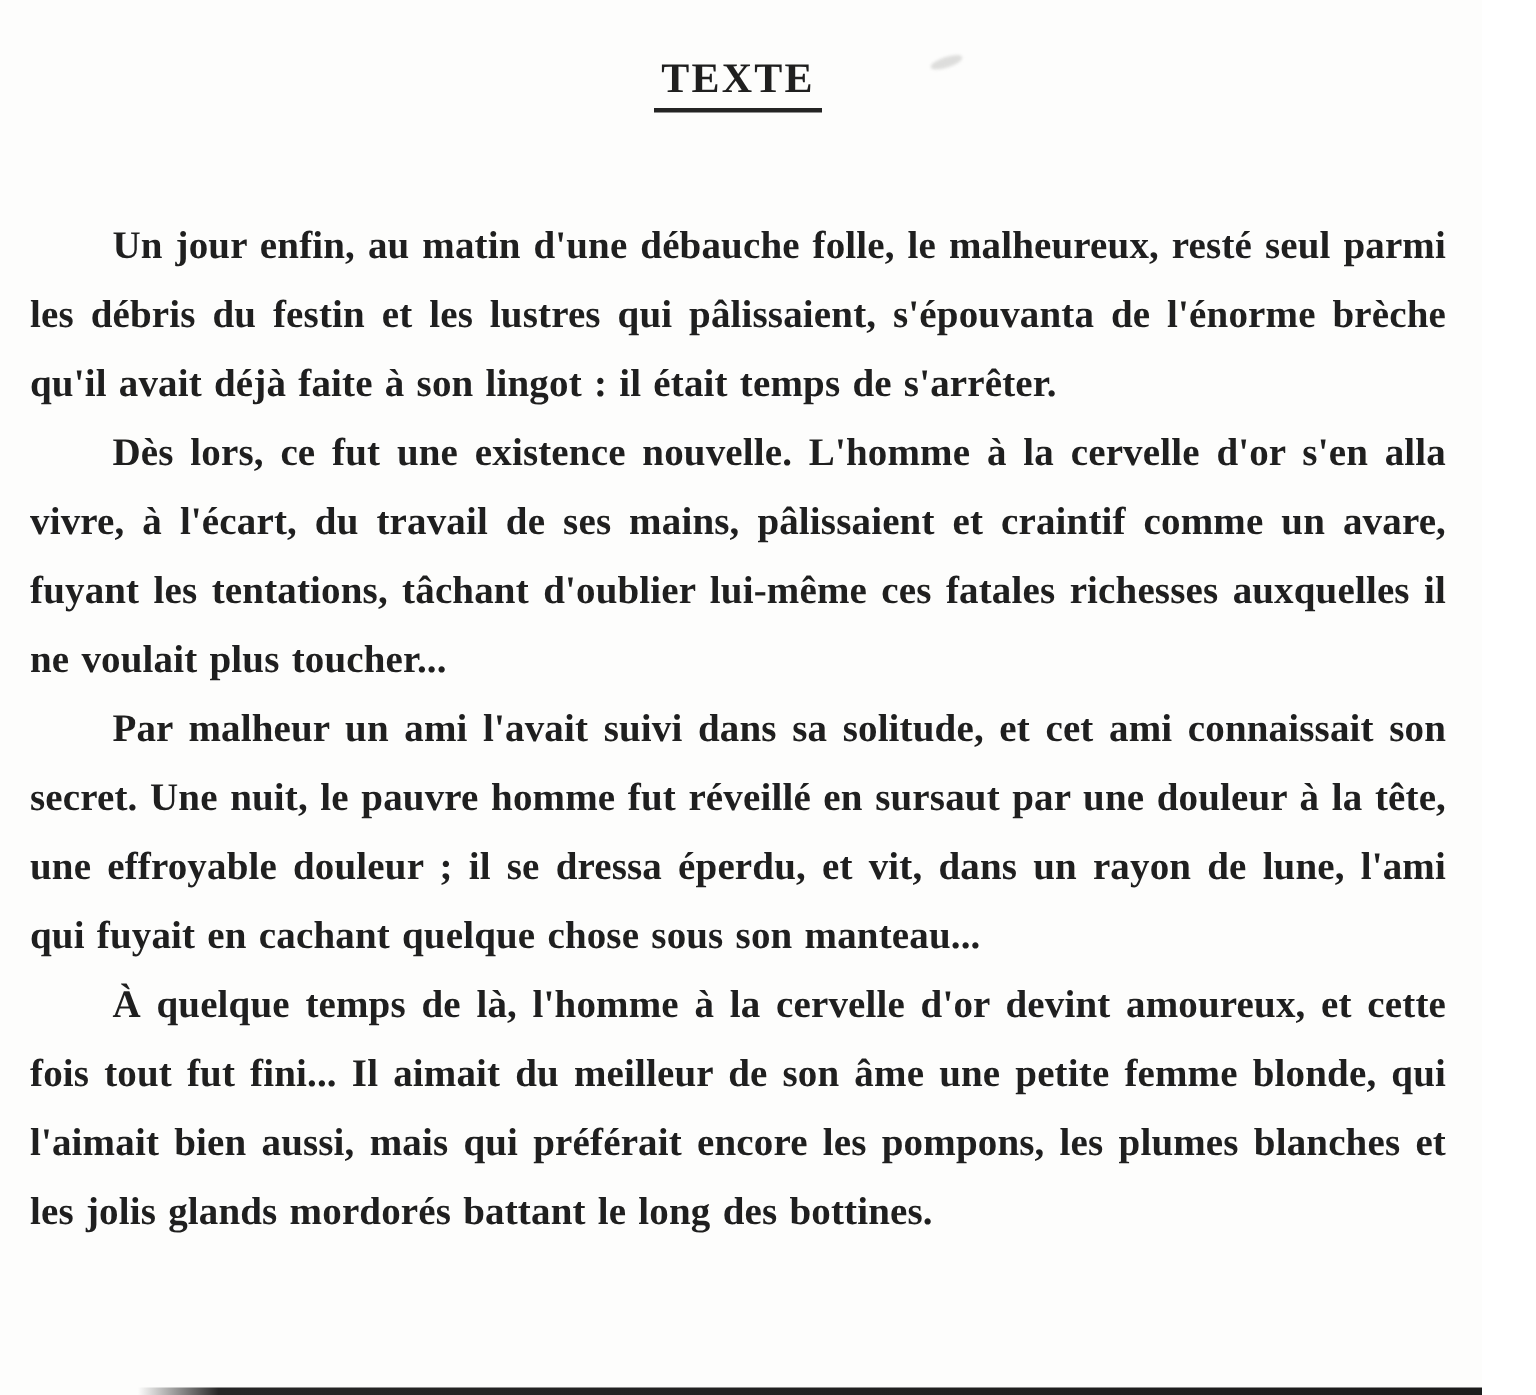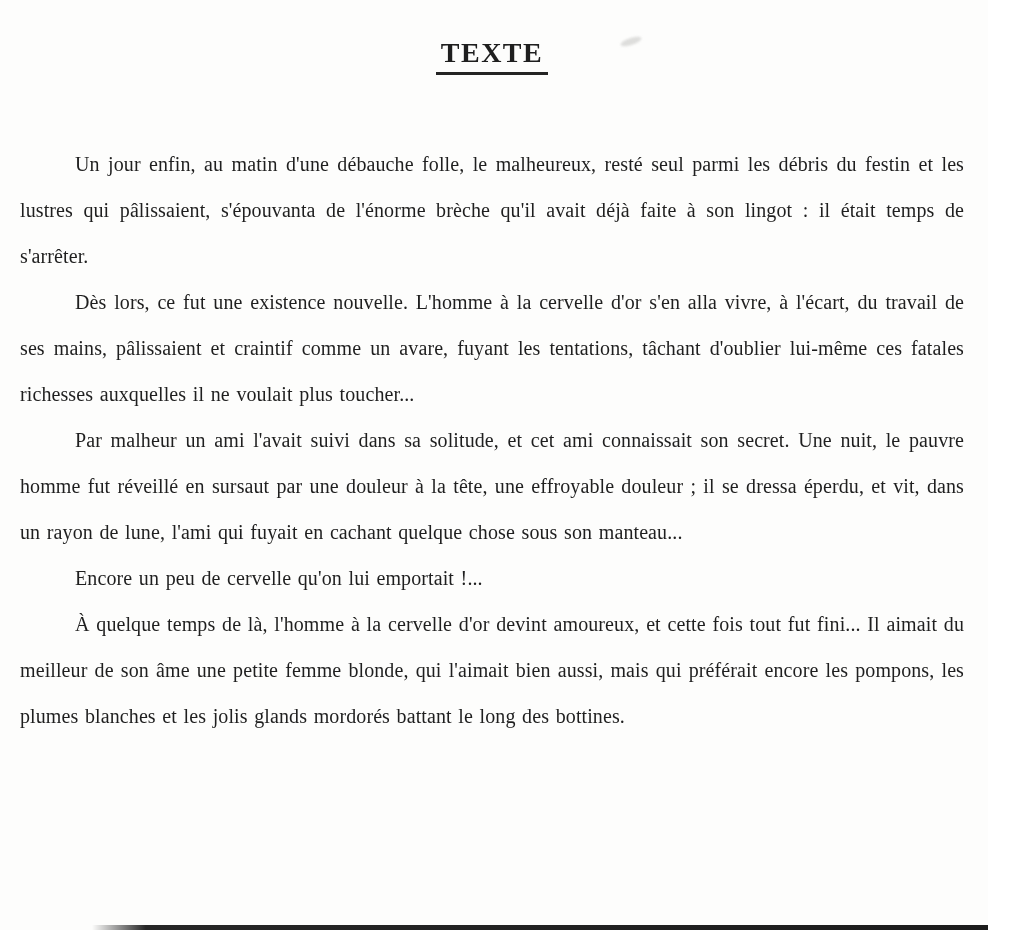--- a/index.html
+++ b/index.html
@@ -28,26 +28,27 @@
     font-size: 28px;
     font-weight: bold;
     letter-spacing: 1.5px;
     line-height: 1.1;
     border-bottom: 3px solid #242424;
     padding: 0 5px 3px 5px;
     margin: 0;
   }
   .body-text p {
     margin: 0;
-    font-size: 20px;
+    font-size: 26px;
     line-height: 46px;
     text-align: justify;
     text-indent: 55px;
     word-spacing: 1.5px;
     letter-spacing: 0.1px;
+    font-weight: bold;
   }
   
   .smudge {
     position: absolute;
     top: 38px;
     left: 620px;
     width: 22px;
     height: 7px;
     background: #c4c4c2;
     border-radius: 50%;
@@ -73,19 +74,18 @@
   <div class="smudge"></div>
 
   <div class="title-wrap">
     <h1 class="doc-title">TEXTE</h1>
   </div>
 
   <div class="body-text">
     <p>Un jour enfin, au matin d'une débauche folle, le malheureux, resté seul parmi les débris du festin et les lustres qui pâlissaient, s'épouvanta de l'énorme brèche qu'il avait déjà faite à son lingot : il était temps de s'arrêter.</p>
     <p>Dès lors, ce fut une existence nouvelle. L'homme à la cervelle d'or s'en alla vivre, à l'écart, du travail de ses mains, pâlissaient et craintif comme un avare, fuyant les tentations, tâchant d'oublier lui-même ces fatales richesses auxquelles il ne voulait plus toucher...</p>
     <p>Par malheur un ami l'avait suivi dans sa solitude, et cet ami connaissait son secret. Une nuit, le pauvre homme fut réveillé en sursaut par une douleur à la tête, une effroyable douleur ; il se dressa éperdu, et vit, dans un rayon de lune, l'ami qui fuyait en cachant quelque chose sous son manteau...</p>
-    <p>Encore un peu de cervelle qu'on lui emportait !...</p>
     <p>À quelque temps de là, l'homme à la cervelle d'or devint amoureux, et cette fois tout fut fini... Il aimait du meilleur de son âme une petite femme blonde, qui l'aimait bien aussi, mais qui préférait encore les pompons, les plumes blanches et les jolis glands mordorés battant le long des bottines.</p>
   </div>
 
   <div class="scan-edge"></div>
 
 </div>
 
 </body></html>

